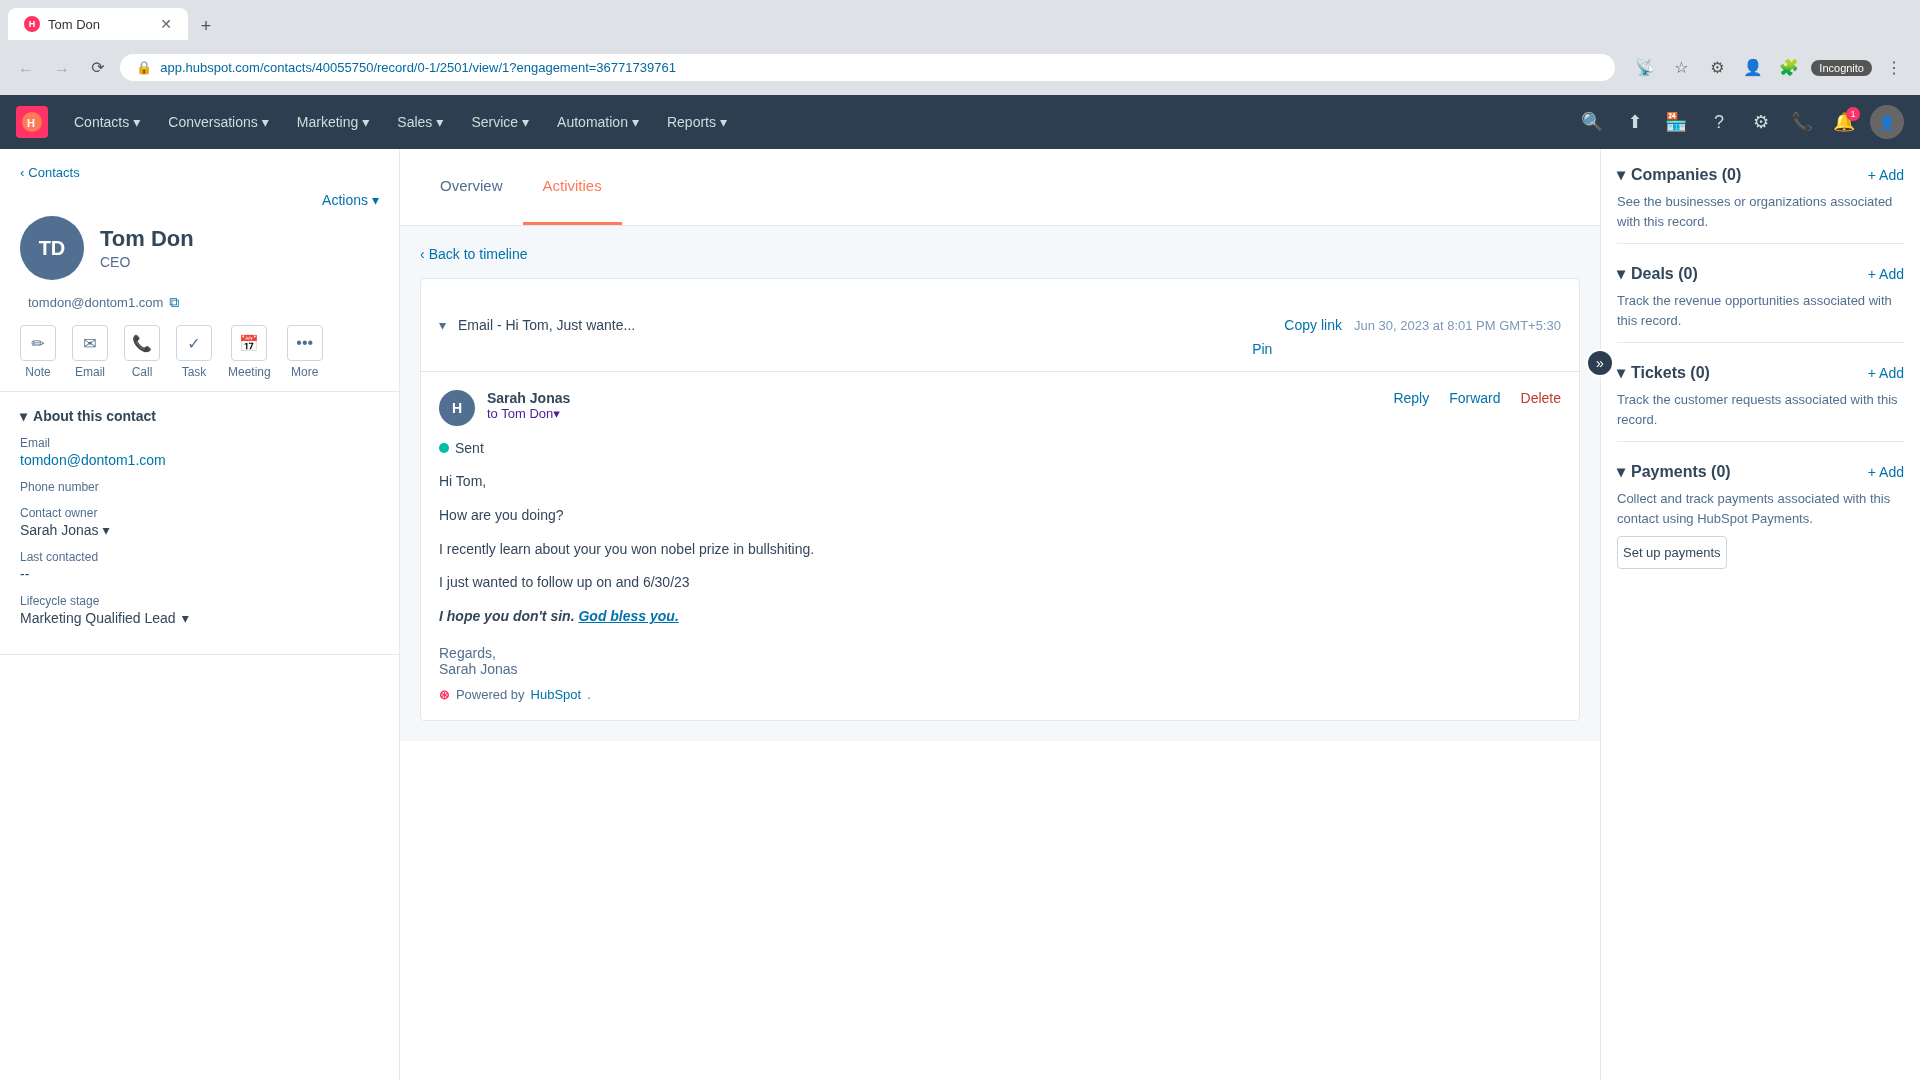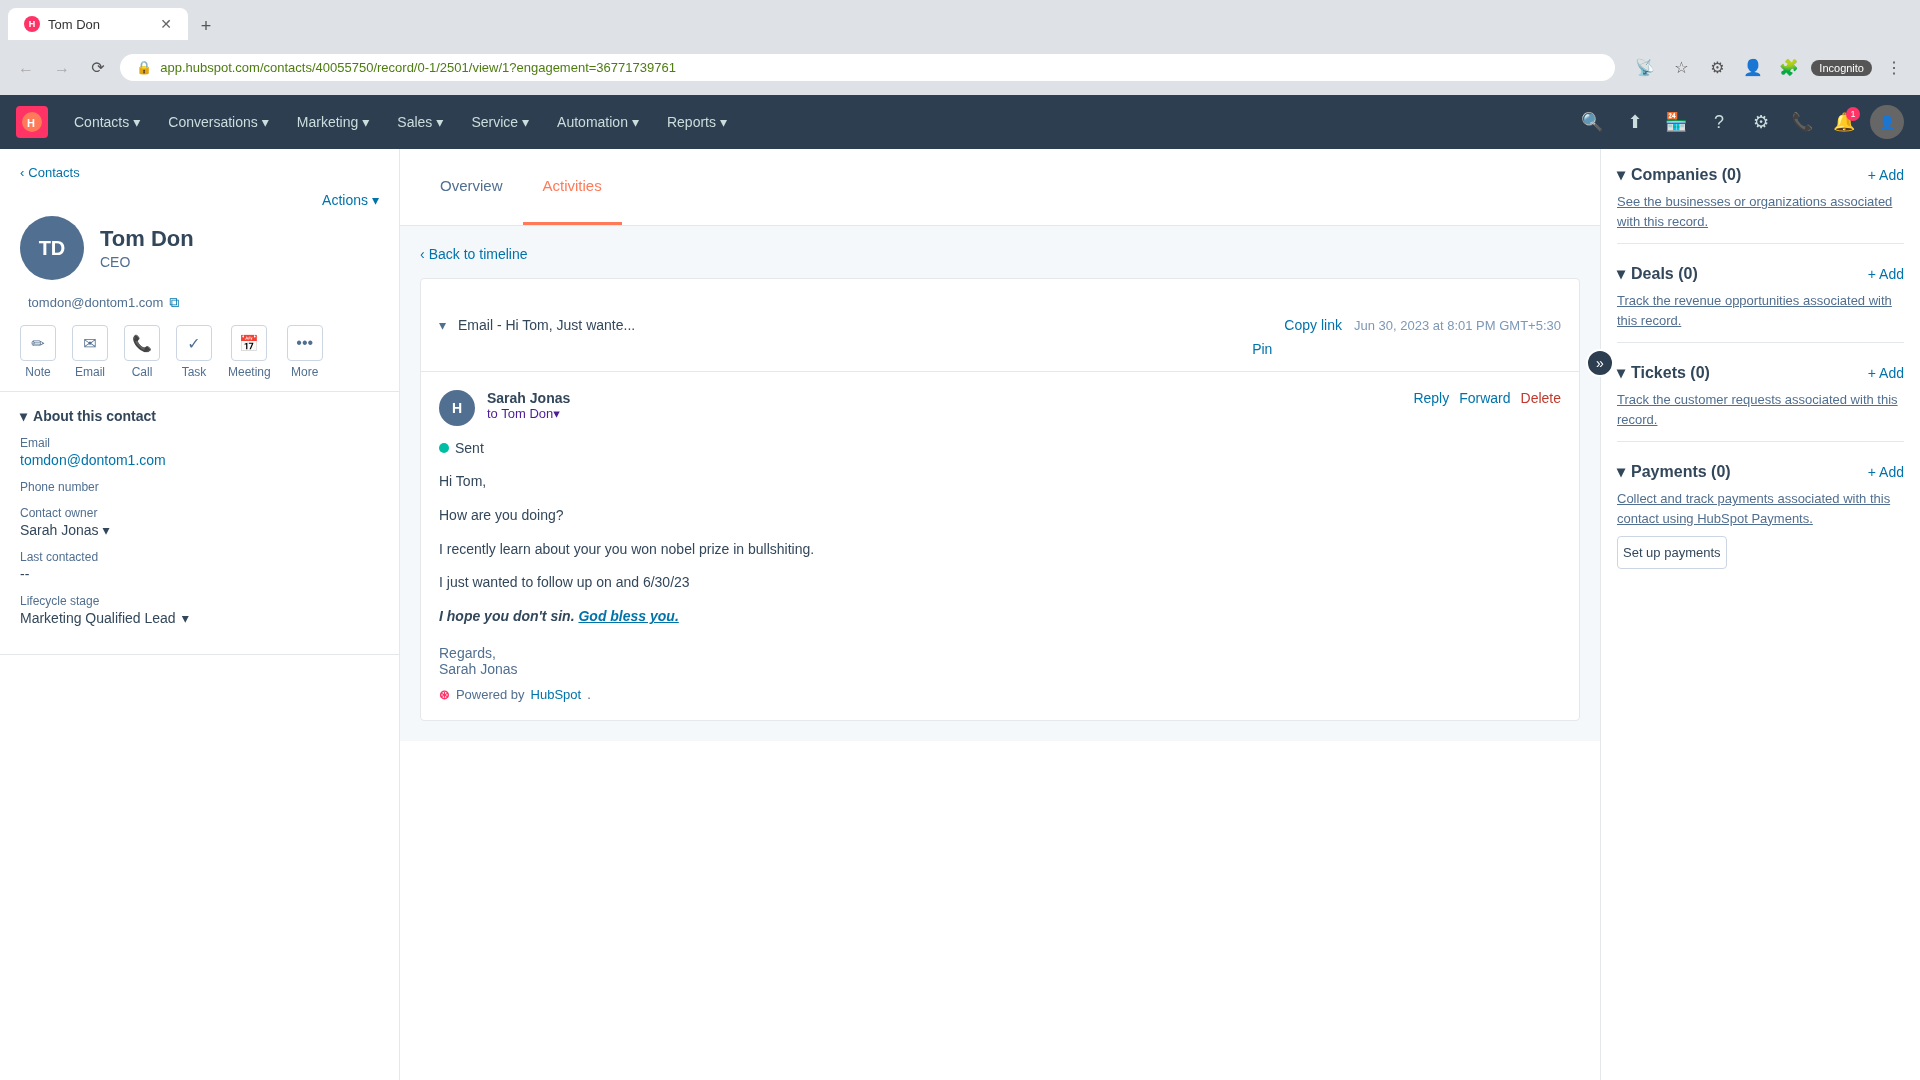--- a/index.html
+++ b/index.html
@@ -10,21 +10,21 @@
     .tab-bar { display: flex; align-items: flex-end; padding: 8px 0 0 8px; height: 40px; background: #dee1e6; }
     .tab { display: flex; align-items: center; background: #fff; border-radius: 8px 8px 0 0; padding: 6px 16px; font-size: 13px; min-width: 180px; max-width: 240px; height: 32px; gap: 8px; }
     .tab-favicon { width: 16px; height: 16px; background: #f36; border-radius: 50%; display: flex; align-items: center; justify-content: center; font-size: 9px; color: #fff; font-weight: bold; }
     .tab-title { flex: 1; font-size: 13px; color: #333; white-space: nowrap; overflow: hidden; text-overflow: ellipsis; }
     .tab-close { cursor: pointer; color: #666; font-size: 14px; }
     .new-tab-btn { width: 28px; height: 28px; display: flex; align-items: center; justify-content: center; border-radius: 50%; cursor: pointer; font-size: 18px; color: #555; margin-left: 4px; }
     .address-bar-row { display: flex; align-items: center; padding: 6px 12px; gap: 8px; height: 55px; background: #dee1e6; }
     .nav-btn { width: 28px; height: 28px; display: flex; align-items: center; justify-content: center; border-radius: 50%; cursor: pointer; color: #555; font-size: 16px; }
     .nav-btn.disabled { color: #aaa; cursor: default; }
     .address-bar { flex: 1; background: #fff; border-radius: 20px; padding: 6px 16px; font-size: 13px; color: #333; border: none; display: flex; align-items: center; gap: 8px; }
-    .address-bar-url { flex: 1; font-size: 13px; color: #4d7c0f; }
+    .address-bar-url { flex: 1; font-size: 13px; color: #0369a1; }
     .browser-actions { display: flex; align-items: center; gap: 8px; margin-left: 8px; }
     .browser-action-btn { width: 28px; height: 28px; display: flex; align-items: center; justify-content: center; color: #555; cursor: pointer; font-size: 16px; }
     .incognito-badge { background: #555; color: #fff; font-size: 11px; padding: 2px 8px; border-radius: 12px; }
 
     
     .app { display: flex; flex-direction: column; height: 985px; }
 
     
     .top-nav { background: #2d3e50; height: 54px; display: flex; align-items: center; padding: 0 16px; gap: 8px; flex-shrink: 0; }
     .hs-logo { width: 32px; height: 32px; background: #f36; border-radius: 4px; display: flex; align-items: center; justify-content: center; color: #fff; font-weight: bold; font-size: 16px; margin-right: 8px; }
@@ -79,21 +79,21 @@
     .pin-link { color: #0073aa; cursor: pointer; font-size: 14px; margin-top: 48px; }
     .copy-link-btn { color: #0073aa; cursor: pointer; font-size: 14px; }
     .email-timestamp { color: #7c98b6; font-size: 13px; }
 
     .email-body { padding: 18px; }
     .email-from-row { display: flex; align-items: flex-start; gap: 12px; margin-bottom: 14px; }
     .email-avatar { width: 36px; height: 36px; border-radius: 50%; background: #516f90; display: flex; align-items: center; justify-content: center; color: #fff; font-size: 14px; font-weight: bold; flex-shrink: 0; }
     .email-meta { flex: 1; }
     .email-sender { font-size: 14px; font-weight: 600; color: #33475b; }
     .email-to { font-size: 13px; color: #4c1d95; display: flex; align-items: center; gap: 0; }
-    .email-actions { display: flex; gap: 10px; margin-left: auto; align-items: flex-start; }
+    .email-actions { display: flex; gap: 20px; margin-left: auto; align-items: flex-start; }
     .email-action-btn { color: #0073aa; font-size: 14px; cursor: pointer; font-weight: 500; }
     .email-action-btn.delete { color: #c0392b; }
 
     .email-status { display: flex; align-items: center; gap: 6px; margin-bottom: 14px; }
     .status-dot { width: 10px; height: 10px; border-radius: 50%; background: #00bda5; }
     .status-text { color: #33475b; font-size: 14px; }
 
     .email-content { color: #33475b; font-size: 14px; line-height: 1.7; }
     .email-content p { margin-bottom: 10px; }
     .email-content .highlighted { color: #0073aa; text-decoration: underline; cursor: pointer; }
@@ -102,21 +102,21 @@
     .powered-by { display: flex; align-items: center; gap: 6px; font-size: 13px; color: #516f90; margin-top: 10px; }
     .hs-small-logo { color: #f36; font-weight: bold; font-size: 13px; }
     .hs-link { color: #0073aa; cursor: pointer; }
 
     
     .right-panel { width: 320px; flex-shrink: 0; border-left: 1px solid #e5e8eb; background: #fff; overflow-y: auto; padding: 16px; }
     .right-section { margin-bottom: 20px; }
     .right-section-header { display: flex; align-items: center; justify-content: space-between; margin-bottom: 8px; cursor: pointer; }
     .right-section-title { font-size: 16px; font-weight: 600; color: #33475b; display: flex; align-items: center; gap: 6px; }
     .add-link { color: #0073aa; font-size: 14px; cursor: pointer; font-weight: 500; }
-    .right-section-desc { font-size: 13px; color: #516f90; line-height: 1.5; margin-bottom: 8px; text-decoration: underline; }
+    .right-section-desc { font-size: 13px; color: #516f90; line-height: 1.5; margin-bottom: 8px; }
     .section-divider { border: none; border-top: 1px solid #e5e8eb; margin: 12px 0; }
     .set-up-btn { border: 1px solid #cbd6e2; border-radius: 4px; padding: 8px 5px; font-size: 13px; color: #33475b; cursor: pointer; background: #fff; }
 
     
     ::-webkit-scrollbar { width: 6px; }
     ::-webkit-scrollbar-track { background: #f1f1f1; }
     ::-webkit-scrollbar-thumb { background: #c0c0c0; border-radius: 3px; }
     .main-middle { position: relative; flex: 1; }
   </style>
 </head>

